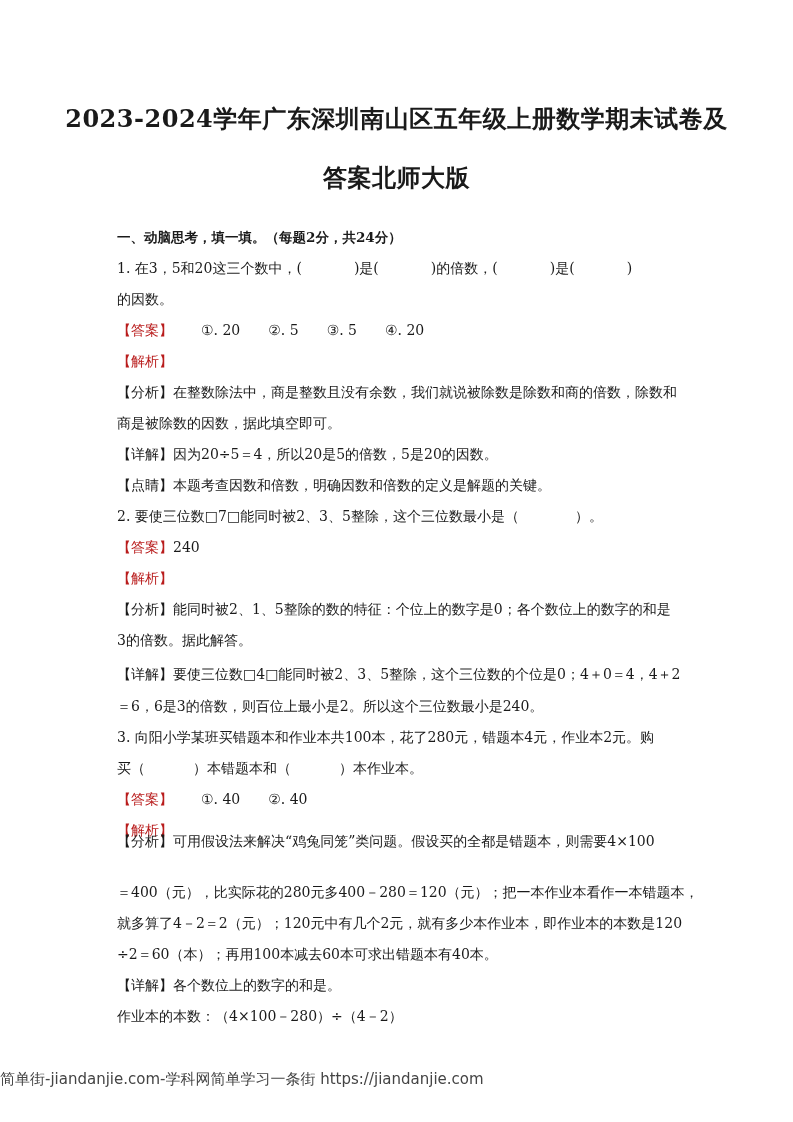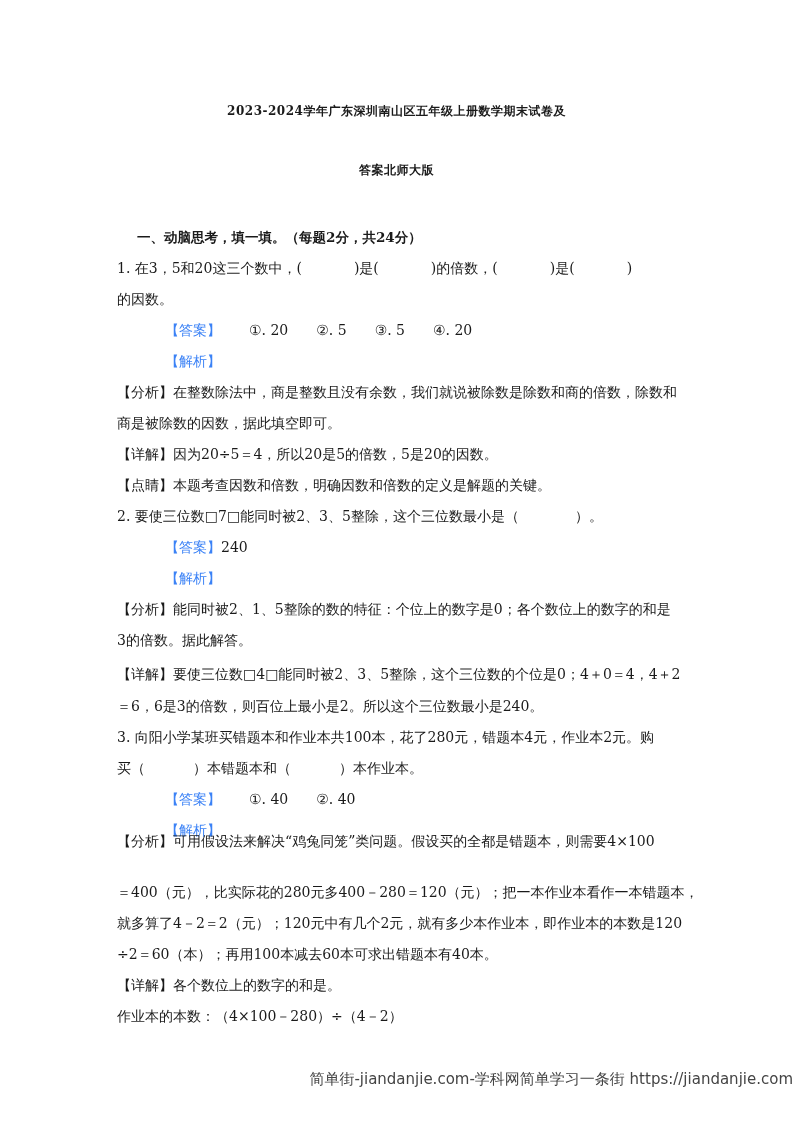--- a/index.html
+++ b/index.html
@@ -1,28 +1,28 @@
 <!DOCTYPE html>
 <html><head>
 <meta charset="utf-8">
 <style>
   html, body { margin: 0; padding: 0; background: #ffffff; }
   body { width: 793px; height: 1122px; position: relative; overflow: hidden;
          font-family: "DejaVu Serif", "Liberation Serif", serif; color: #1a1a1a; }
   .title { position: absolute; left: 0; width: 793px; text-align: center;
-           font-size: 12px; font-weight: bold; letter-spacing: 0.5px; }
+           font-size: 24px; font-weight: bold; letter-spacing: 0.5px; }
   .t1 { top: 103px; }
   .t2 { top: 143px; margin-top: 19px; }
   .line { position: absolute; left: 117px; width: 562px; font-size: 14px;
           white-space: nowrap; line-height: 18px; }
-  .section { font-weight: bold; font-size: 13.5px; margin-left: 20px; }
-  .label { color: #3b82f6; margin-left: 48px; }
+  .section { font-weight: bold; font-size: 13.5px; }
+  .label { color: #b91c1c; }
   .blank { display: inline-block; }
   .ans-gap { display: inline-block; width: 28px; }
-  .footer { position: absolute; top: 1070px; left: 0; width: 793px; text-align: right;
+  .footer { position: absolute; top: 1070px; left: 0; width: 793px; text-align: left;
             font-family: "DejaVu Sans", "Liberation Sans", sans-serif; font-size: 15px; color: #444; }
 </style>
 </head>
 <body>
 
 <div class="title t1">2023-2024学年广东深圳南山区五年级上册数学期末试卷及</div>
 <div class="title t2">答案北师大版</div>
 
 <div class="line section" style="top:228px">一、动脑思考，填一填。（每题2分，共24分）</div>
 

